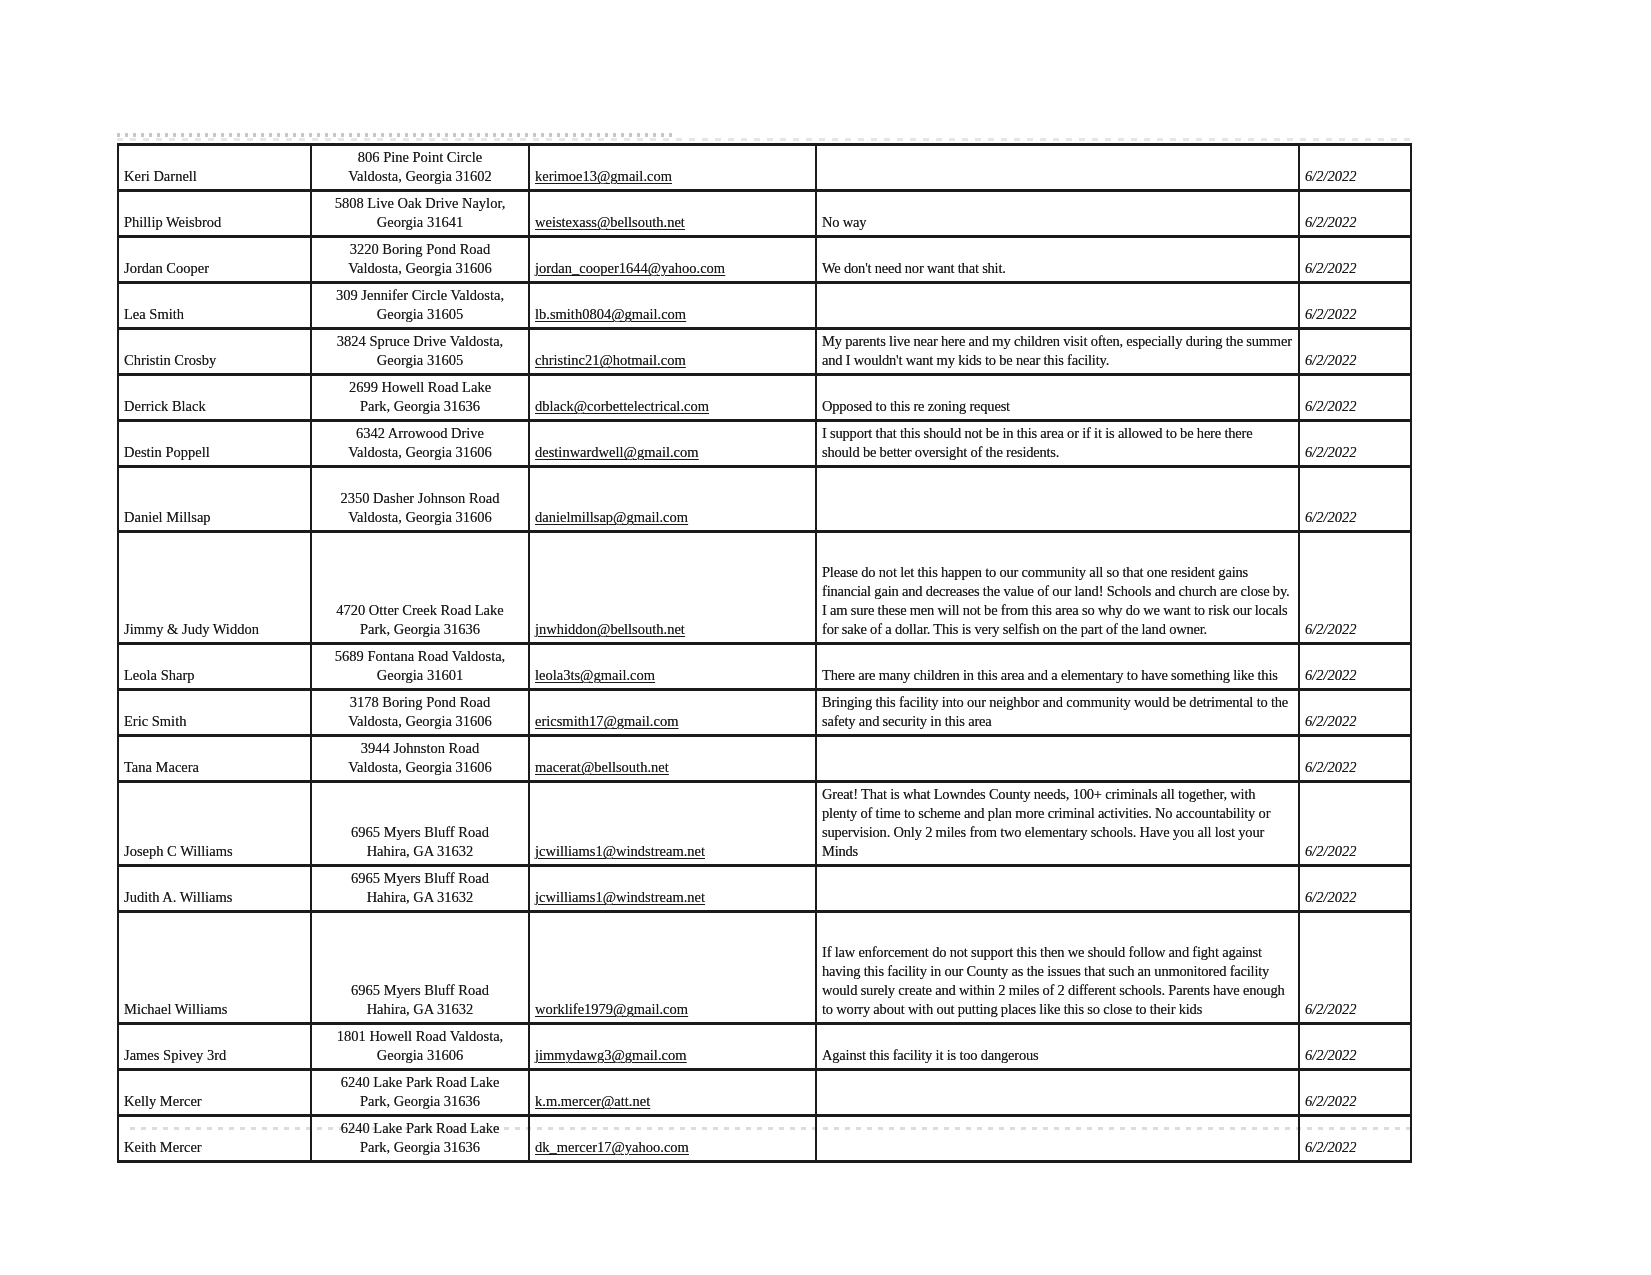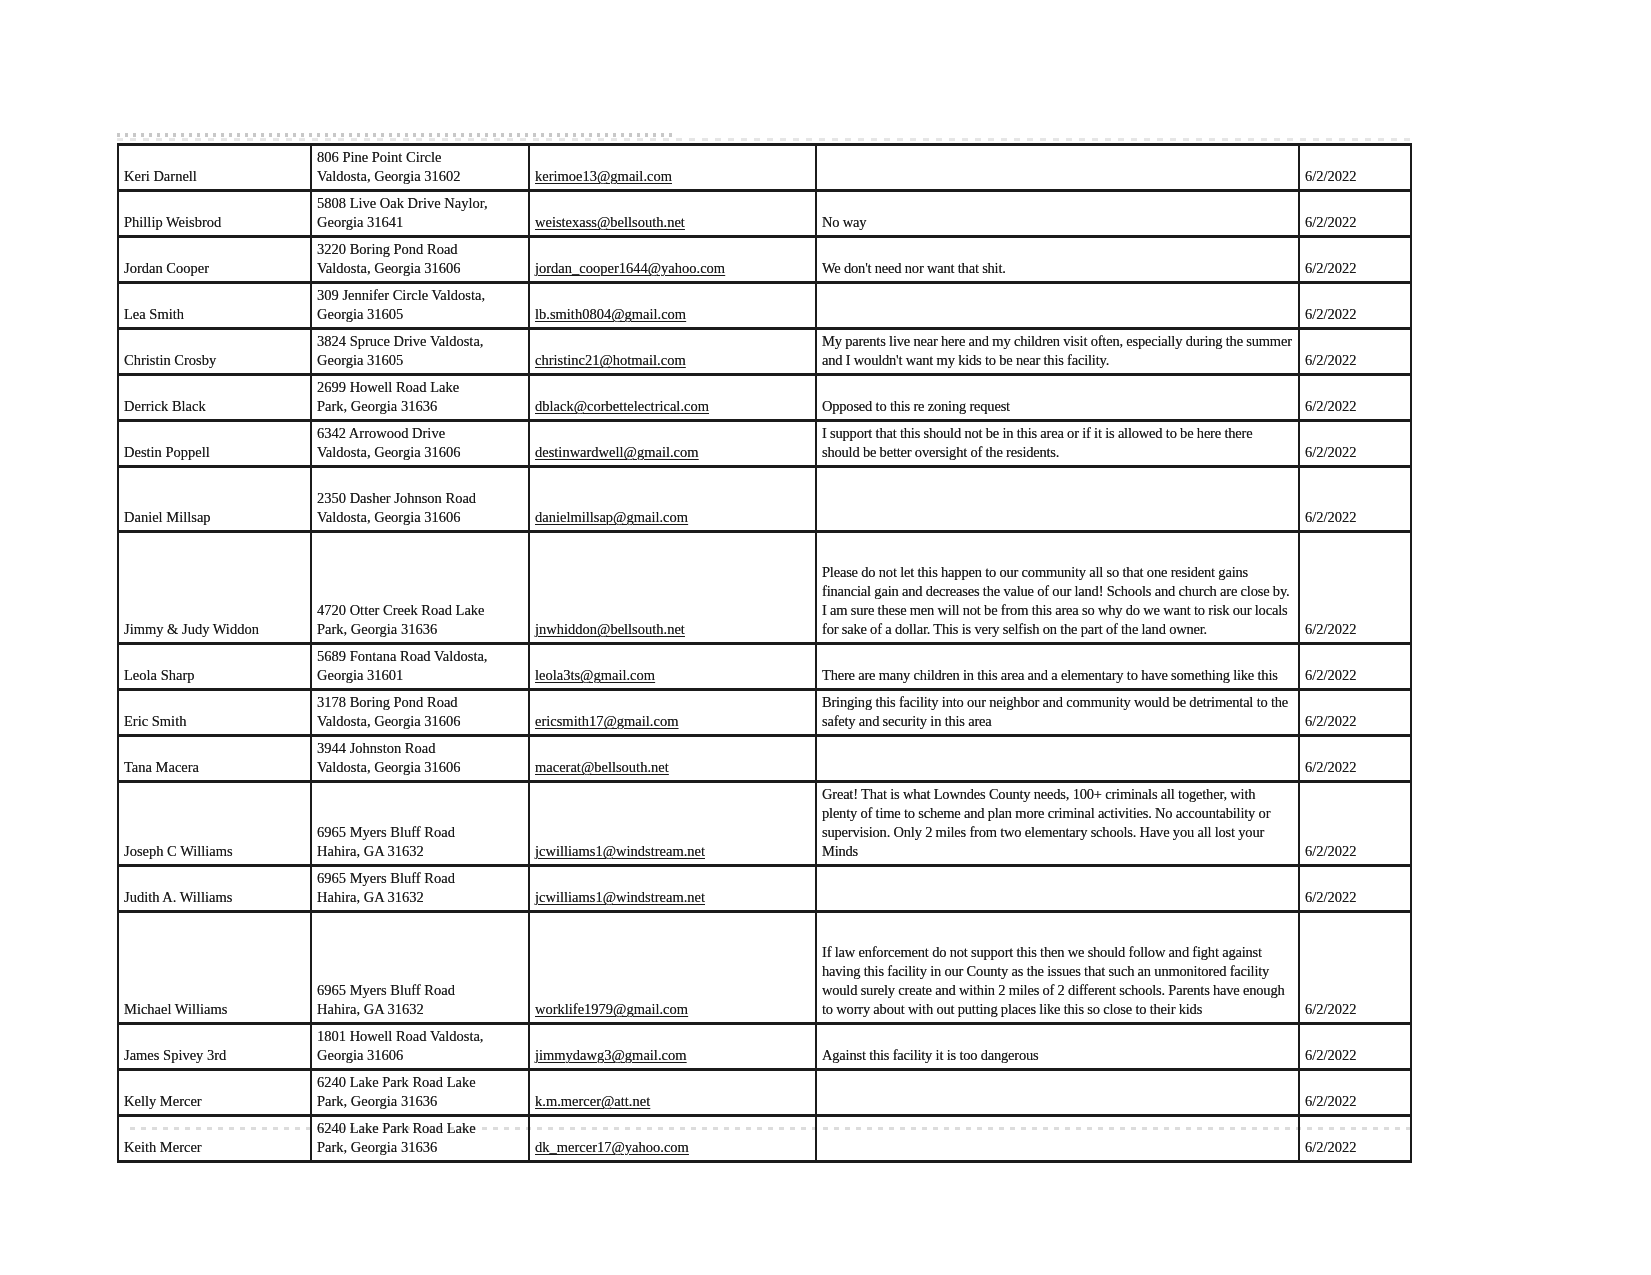--- a/index.html
+++ b/index.html
@@ -52,24 +52,24 @@
     border-top-width: 3px;
     border-bottom-width: 3px;
     vertical-align: bottom;
     padding: 2px 5px 3px 5px;
     font-size: 14.5px;
     line-height: 19px;
     overflow: hidden;
     text-shadow: 0 0 0.5px rgba(25,25,25,0.65);
   }
   td.col-name    { padding-bottom: 3px; margin-left: 18px; }
-  td.col-address { padding-bottom: 7px; white-space: pre-line; }
+  td.col-address { padding-bottom: 7px; white-space: pre-line; text-align: center; }
   td.col-email   { padding-bottom: 1px; margin-left: 16px; }
   td.col-comment { padding-bottom: 5px; letter-spacing: -0.2px; }
-  td.col-date    { padding-bottom: 6px; }
+  td.col-date    { padding-bottom: 6px; font-style: italic; }
   .email-text {
     text-decoration: underline;
     text-decoration-thickness: 1px;
     text-underline-offset: 2px;
   }
 </style>
 </head>
 <body>
 
 <div class="page">

